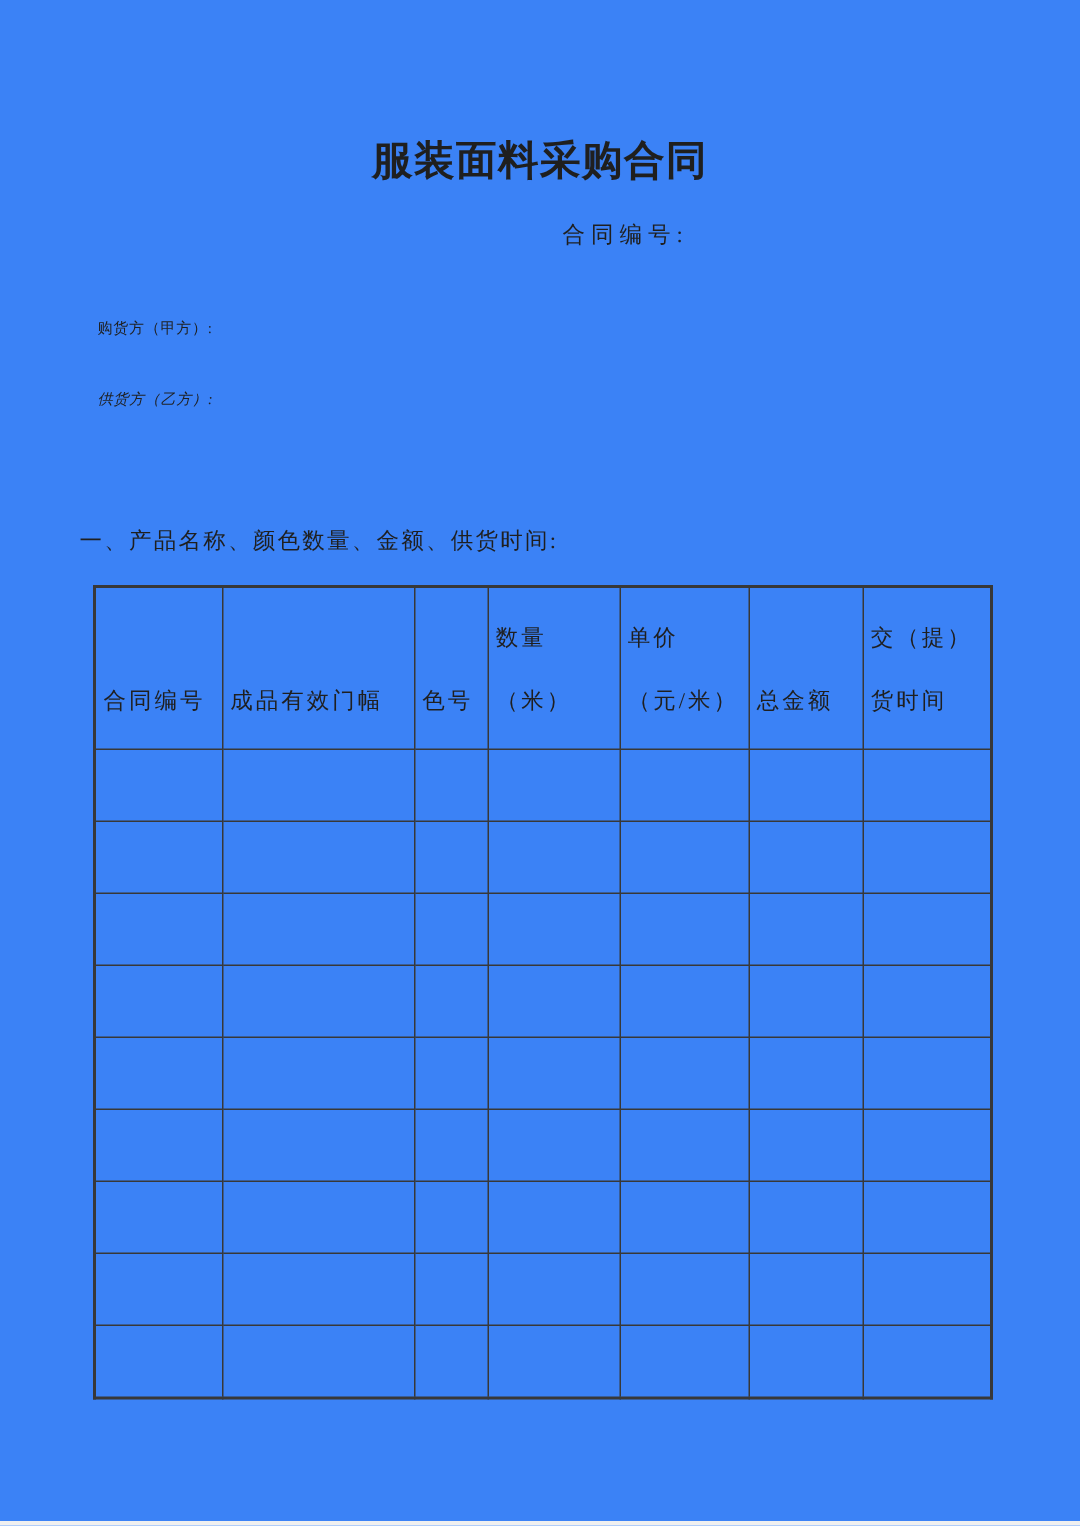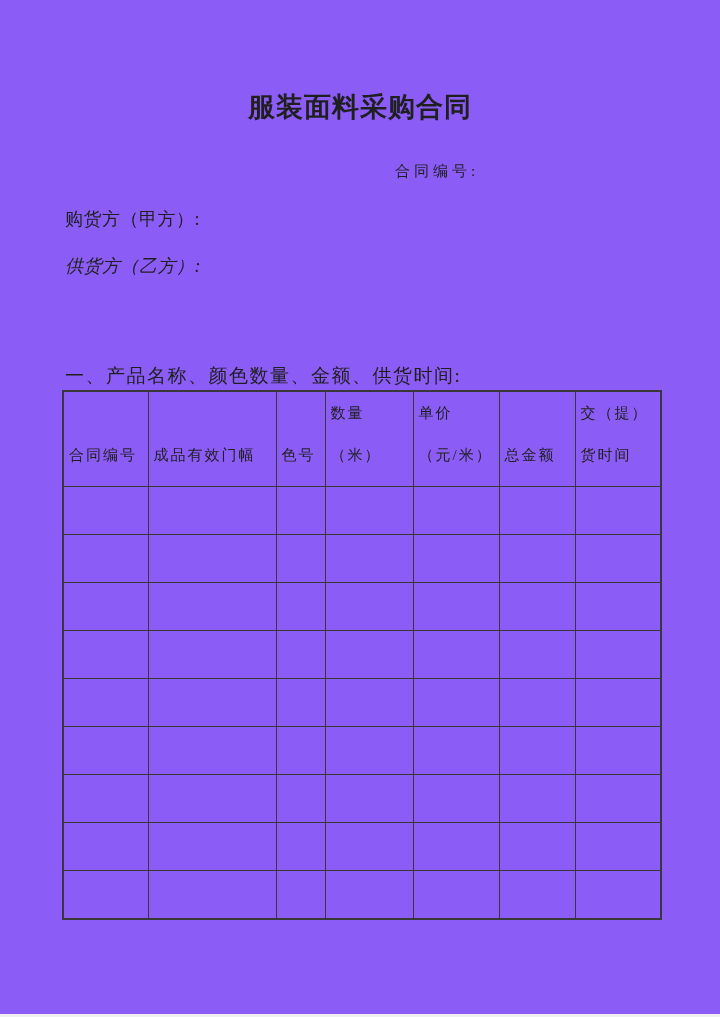--- a/index.html
+++ b/index.html
@@ -1,87 +1,85 @@
 <!DOCTYPE html>
 <html><head>
 <meta charset="utf-8">
 <style>
   * { margin: 0; padding: 0; box-sizing: border-box; }
   html, body { background: #ffffff; }
   .page {
     position: relative;
     width: 720px;
     height: 1017px;
-    background: #8b5cf6;
+    background: #3b82f6;
     overflow: hidden;
     color: #1f1f1f;
     font-family: "Liberation Serif", "DejaVu Serif", serif;
   }
   .doc-title {
     position: absolute;
     top: 92px;
     left: 0;
     width: 100%;
     text-align: center;
     font-size: 27px;
     font-weight: bold;
     letter-spacing: 1px;
     line-height: 31px;
     white-space: nowrap;
   }
   .contract-no {
     position: absolute;
-    top: 162px;
+    top: 148px;
     left: 375px;
     font-size: 15px;
     letter-spacing: 4px;
     line-height: 19px;
     white-space: nowrap;
-    margin-left: 20px;
   }
   .party-line {
     position: absolute;
     left: 65px;
-    font-size: 18px;
+    font-size: 10px;
     letter-spacing: 0.5px;
     line-height: 19px;
     white-space: nowrap;
   }
   .party-a { top: 210px; }
   .party-b { top: 257px; font-style: italic; }
   .section-heading {
     position: absolute;
     top: 352px;
-    left: 65px;
-    font-size: 19px;
+    left: 53px;
+    font-size: 15px;
     letter-spacing: 1.5px;
     line-height: 19px;
     white-space: nowrap;
-    margin-top: 14px;
   }
   table.contract-table {
     position: absolute;
     top: 390px;
     left: 62px;
     border-collapse: collapse;
     table-layout: fixed;
     width: 598px;
     border: 2px solid #383838;
   }
   table.contract-table td {
     border: 1px solid #383838;
     font-size: 15px;
     letter-spacing: 2px;
     color: #1f1f1f;
     overflow: hidden;
   }
   tr.header-row td {
     height: 94px;
     vertical-align: bottom;
-    padding: 0 2px 10px 5px;
+    padding: 13px 2px 10px 5px;
     line-height: 42px;
     white-space: pre-line;
   }
   tr.body-row td { height: 48px; }
   .bottom-edge {
     position: absolute;
     left: 0;
     bottom: 0;
     width: 100%;
     height: 3px;

